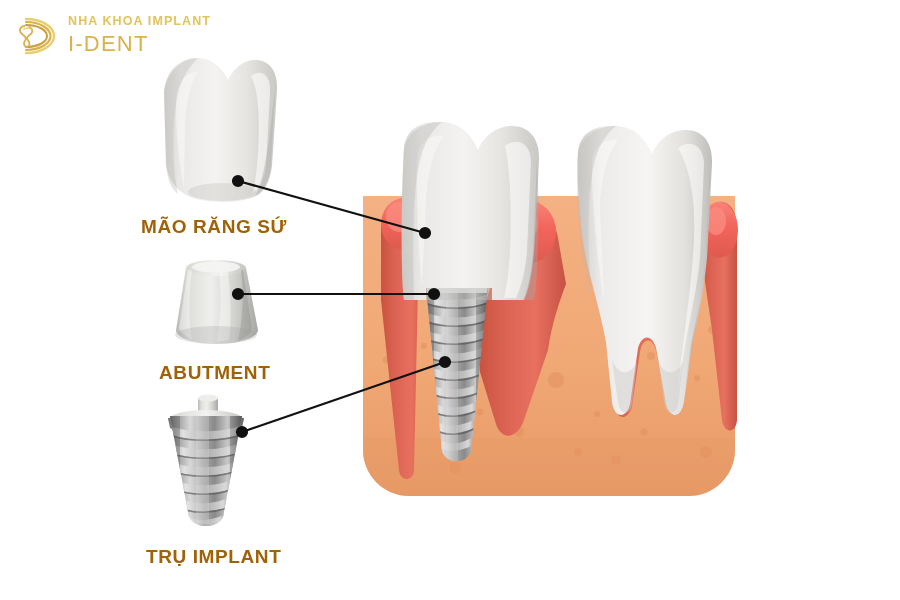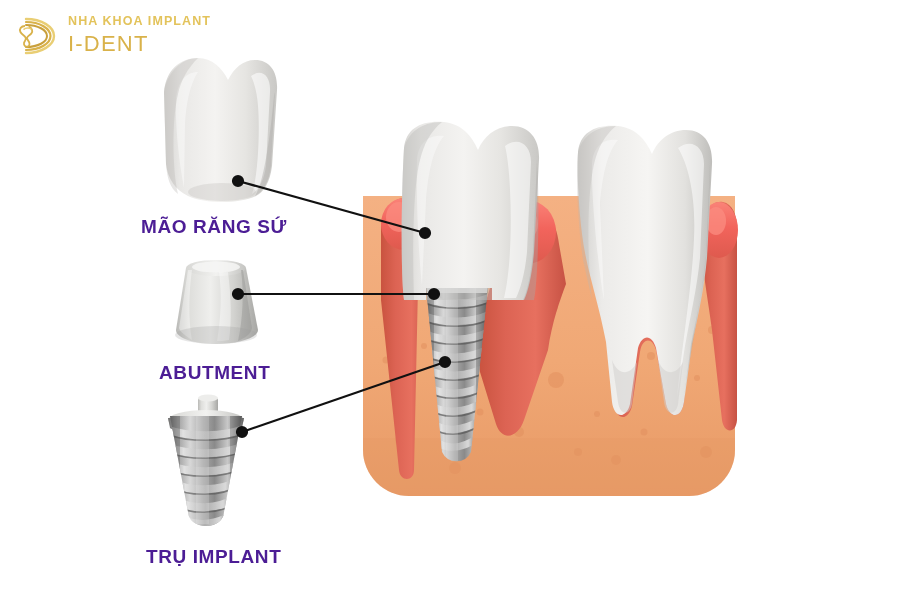--- a/index.html
+++ b/index.html
@@ -21,21 +21,21 @@
     color:#E3C35B;line-height:1.1;
   }
   #logo-line2{
     font-size:22px;letter-spacing:1.2px;font-weight:400;
     color:#D9B24A;line-height:1.15;margin-top:2px;
   }
 
   
   .lbl{
     position:absolute;
-    color:#4c1d95;
+    color:#a16207;
     font-size:19px;
     font-weight:700;
     letter-spacing:.6px;
     white-space:nowrap;
   }
   #lbl-crown{left:141px;top:216px;}
   #lbl-abutment{left:159px;top:362px;}
   #lbl-implant{left:146px;top:546px;}
 
   

